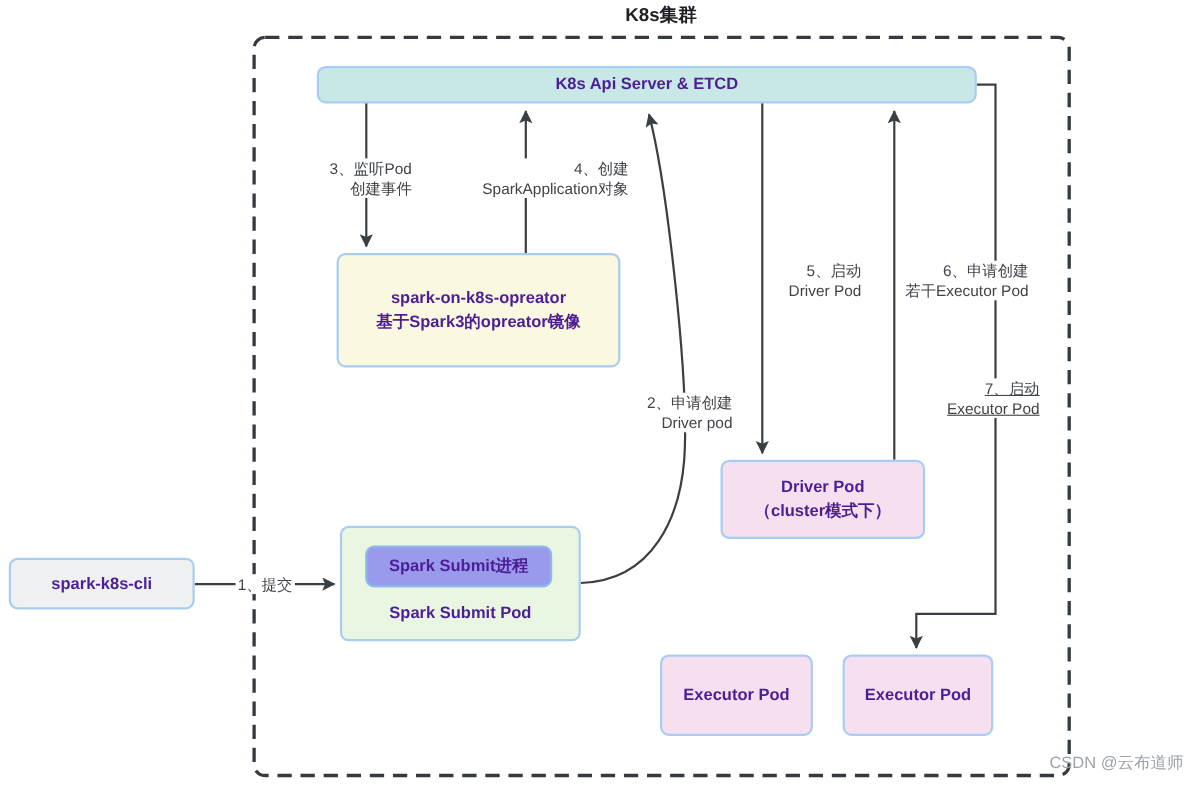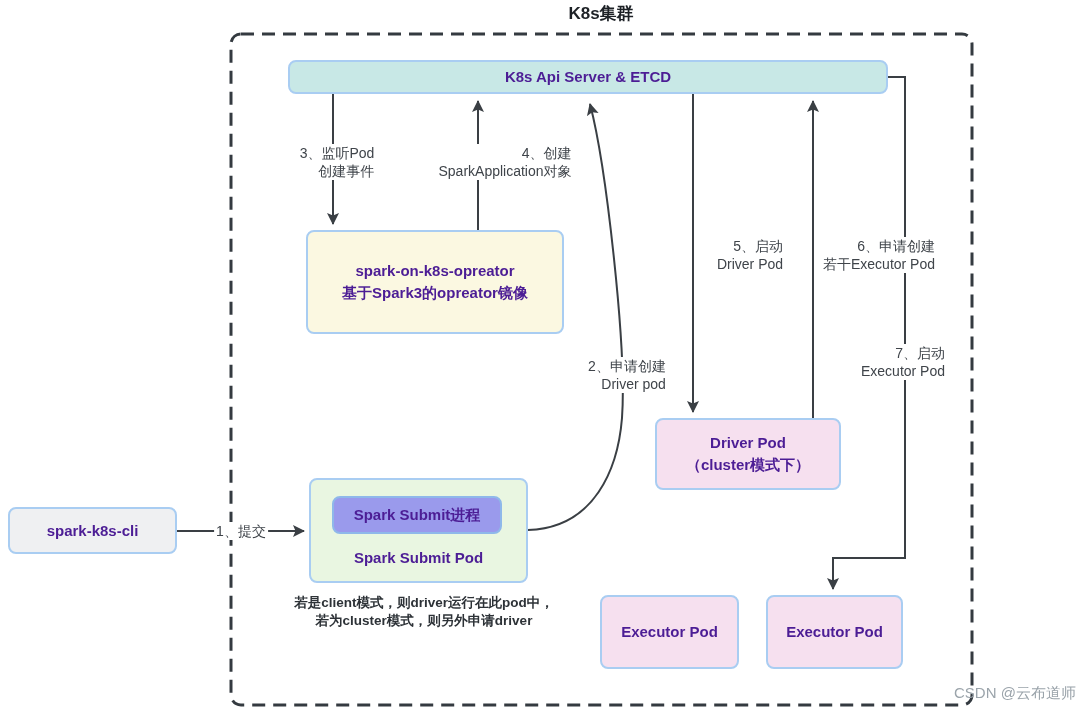--- a/index.html
+++ b/index.html
@@ -32,21 +32,21 @@
     position:absolute;transform:translateX(-50%);
     background:#ffffff;padding:0 2px;text-align:right;
     font-size:14px;line-height:18px;color:#3f444a;white-space:nowrap;
   }
   #lbl1{left:241px;top:522px;}
   #lbl2{left:627px;top:357px;}
   #lbl3{left:337px;top:144px;}
   #lbl4{left:505px;top:144px;}
   #lbl5{left:750px;top:237px;}
   #lbl6{left:879px;top:237px;}
-  #lbl7{left:903px;top:344px;}
+  #lbl7{left:903px;top:344px;text-decoration:underline;}
   #note{
     left:424px;top:594px;transform:translateX(-50%);
     font-size:13.5px;font-weight:bold;line-height:18px;color:#2d3237;
     text-align:center;white-space:nowrap;
   }
   #watermark{left:928px;top:684px;font-size:15px;color:#9ba4ab;white-space:nowrap;margin-left:26px;}
 </style>
 </head>
 <body>
 
@@ -131,20 +131,16 @@
   </div>
   <div id="lbl6" class="arrow-label">
     <div>6、申请创建</div>
     <div>若干Executor Pod</div>
   </div>
   <div id="lbl7" class="arrow-label">
     <div>7、启动</div>
     <div>Executor Pod</div>
   </div>
 
-  <div id="note" class="abs">
-    <div>若是client模式，则driver运行在此pod中，</div>
-    <div>若为cluster模式，则另外申请driver</div>
-  </div>
 
   <div id="watermark" class="abs">CSDN @云布道师</div>
 
 </div>
 
 </body></html>

